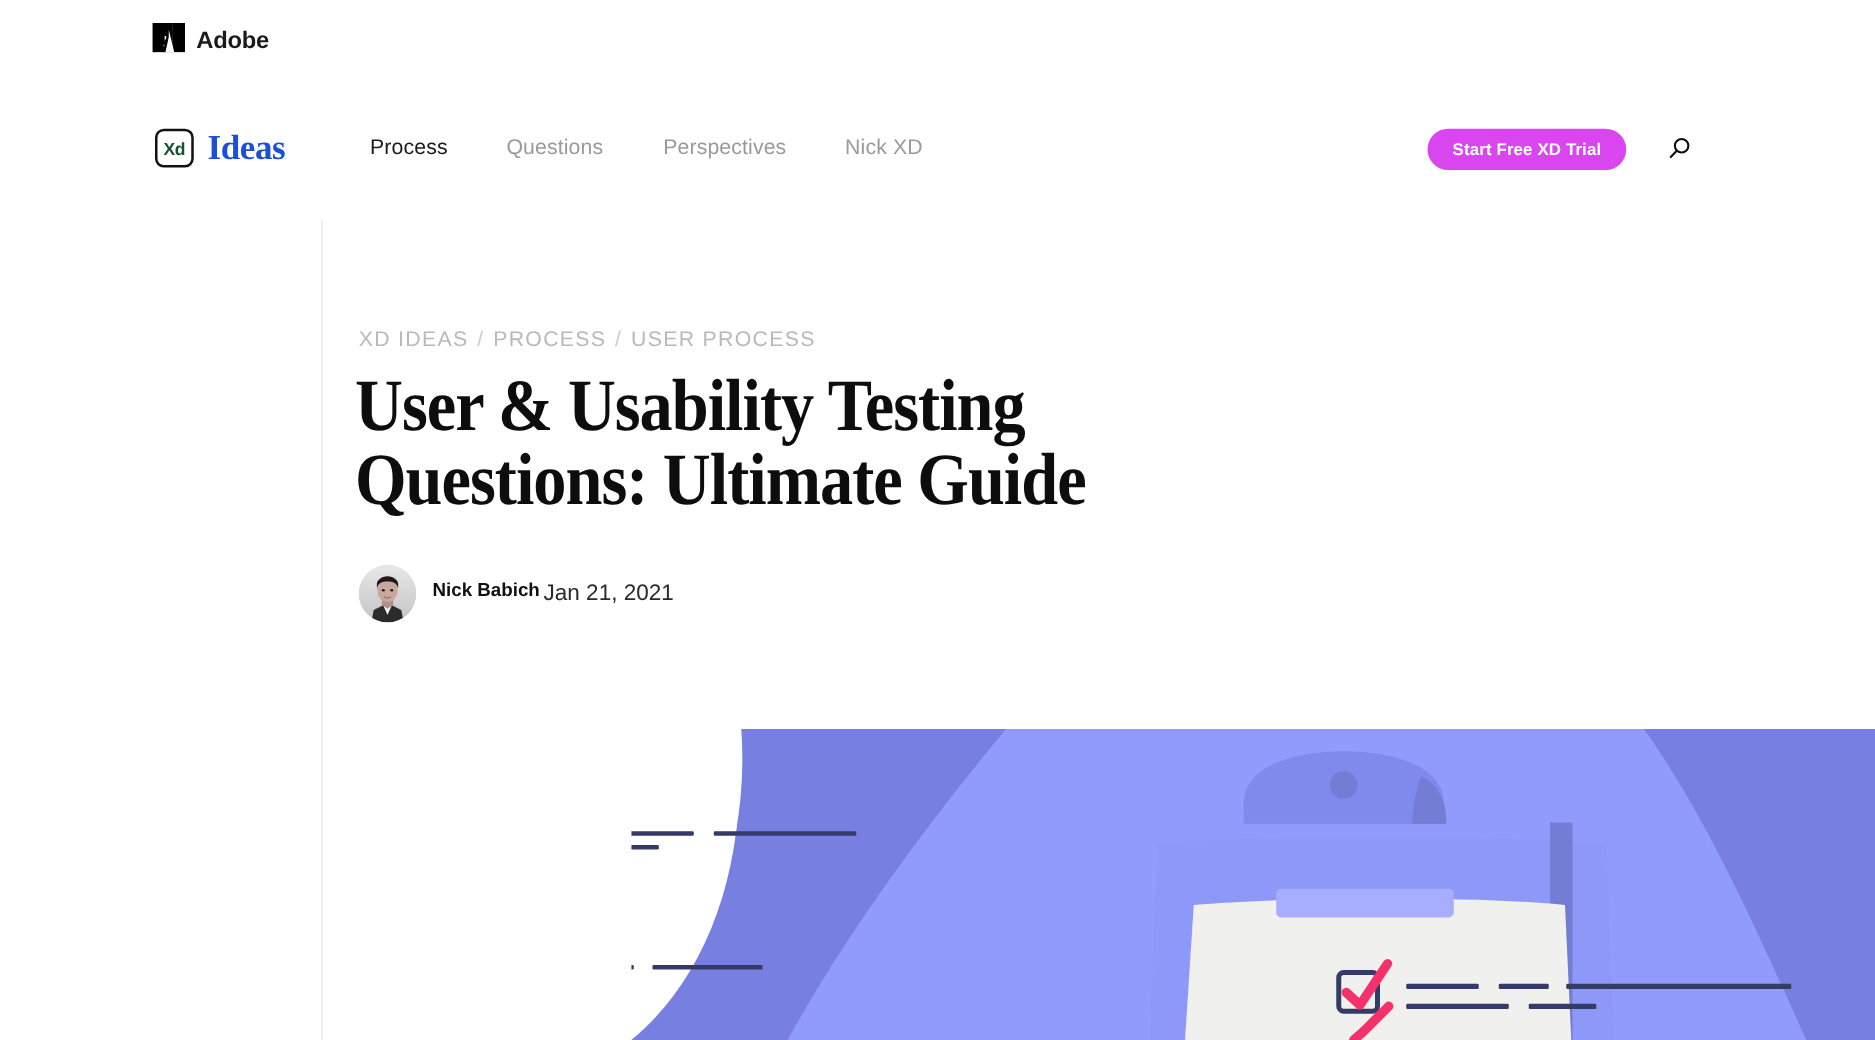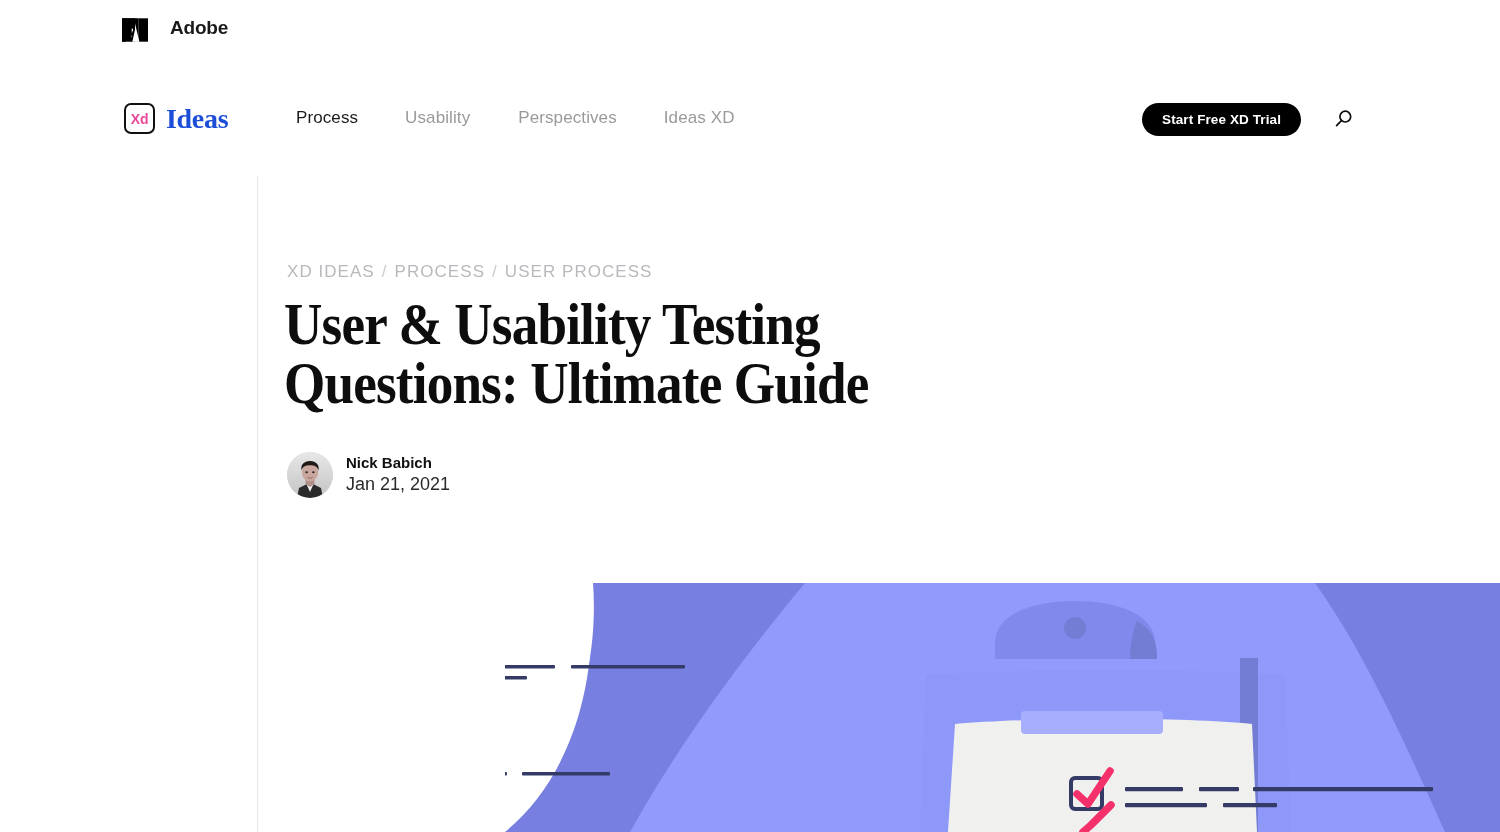--- a/index.html
+++ b/index.html
@@ -11,42 +11,42 @@
     background: #ffffff;
     font-family: "Liberation Sans", sans-serif;
     -webkit-font-smoothing: antialiased;
   }
   .page { position: relative; width: 1500px; height: 832px; background: #fff; }
 
   
   .adobe-bar { position: absolute; top: 0; left: 0; width: 1500px; height: 64px; }
   .adobe-brand {
     position: absolute; left: 122px; top: 18px;
-    display: flex; align-items: flex-start; gap: 22px;
+    display: flex; align-items: flex-end; gap: 9px;
     text-decoration: none;
   }
   .adobe-mark { width: 26px; height: 24px; display: block; }
   .adobe-word {
     font-size: 19px; font-weight: bold; color: #1a1a1a;
     letter-spacing: -0.2px; line-height: 1;
   }
 
   
   .main-nav { position: absolute; top: 88px; left: 0; width: 1500px; height: 62px; }
   .ideas-logo {
     position: absolute; left: 124px; top: 15px;
     display: flex; align-items: center; gap: 11px; text-decoration: none;
   }
   .xd-box {
     width: 31px; height: 31px; border: 2.2px solid #111; border-radius: 7px;
     display: flex; align-items: center; justify-content: center;
   }
   .xd-box span {
     font-family: "Liberation Sans", sans-serif;
-    font-size: 14px; font-weight: bold; color: #ec4899; letter-spacing: -0.3px;
+    font-size: 14px; font-weight: bold; color: #14532d; letter-spacing: -0.3px;
     line-height: 1;
   }
   .ideas-word {
     font-family: "Liberation Serif", serif;
     font-size: 28px; font-weight: bold; color: #1d4ed8;
     letter-spacing: -0.3px; line-height: 1;
   }
   .nav-links {
     position: absolute; left: 296px; top: 20px;
     display: flex; align-items: center; gap: 0;
@@ -56,21 +56,21 @@
     letter-spacing: 0.1px; white-space: nowrap;
   }
   .nav-link.is-active { color: #1a1a1a; }
   .nav-gap-1 { width: 47px; }
   .nav-gap-2 { width: 48px; }
   .nav-gap-3 { width: 47px; }
 
   .cta-btn {
     position: absolute; right: 199px; top: 103px;
     height: 33px; padding: 0 20px;
-    background: #000000; color: #fff; border: none; border-radius: 17px;
+    background: #d946ef; color: #fff; border: none; border-radius: 17px;
     font-family: "Liberation Sans", sans-serif;
     font-size: 13.5px; font-weight: bold; letter-spacing: 0.1px;
     display: flex; align-items: center; justify-content: center;
     cursor: pointer; white-space: nowrap;
   }
   .search-btn {
     position: absolute; right: 142px; top: 106px;
     width: 28px; height: 28px; background: none; border: none;
     cursor: pointer; padding: 0;
     display: flex; align-items: center; justify-content: center;
@@ -105,21 +105,21 @@
   .byline {
     position: absolute; left: 0; top: 452px;
     display: flex; align-items: center; gap: 13px;
   }
   .avatar {
     width: 46px; height: 46px; border-radius: 50%;
     overflow: hidden; flex-shrink: 0; position: relative;
     background: #d6d6d6;
   }
   .avatar svg { display: block; }
-  .byline-text { display: flex; flex-direction: column; gap: 3px; }
+  .byline-text { display: flex; flex-direction: row; gap: 3px; }
   .byline-name { font-size: 15px; font-weight: bold; color: #101010; line-height: 1.1; }
   .byline-date { font-size: 18px; color: #2a2a2a; line-height: 1.1; }
 
   
   .hero {
     position: absolute; left: 505px; top: 583px;
     width: 995px; height: 249px; overflow: hidden;
   }
   .hero svg { display: block; }
 </style>
@@ -148,25 +148,25 @@
     <a href="#" class="ideas-logo">
       <span class="xd-box">
         <span>Xd</span>
       </span>
       <span class="ideas-word">Ideas</span>
     </a>
 
     <div class="nav-links">
       <a href="#" class="nav-link is-active">Process</a>
       <span class="nav-gap-1"></span>
-      <a href="#" class="nav-link">Usability</a>
+      <a href="#" class="nav-link">Questions</a>
       <span class="nav-gap-2"></span>
       <a href="#" class="nav-link">Perspectives</a>
       <span class="nav-gap-3"></span>
-      <a href="#" class="nav-link">Ideas XD</a>
+      <a href="#" class="nav-link">Nick XD</a>
     </div>
   </div>
 
   <button class="cta-btn">Start Free XD Trial</button>
 
   <button class="search-btn">
     <span>
       <svg width="22" height="22" viewBox="0 0 22 22" xmlns="http://www.w3.org/2000/svg">
         <circle cx="12.3" cy="8.6" r="5.4" fill="none" stroke="#0d0d0d" stroke-width="1.7"></circle>
         <line x1="8.4" y1="12.6" x2="3.6" y2="17.6" stroke="#0d0d0d" stroke-width="1.7" stroke-linecap="round"></line>

